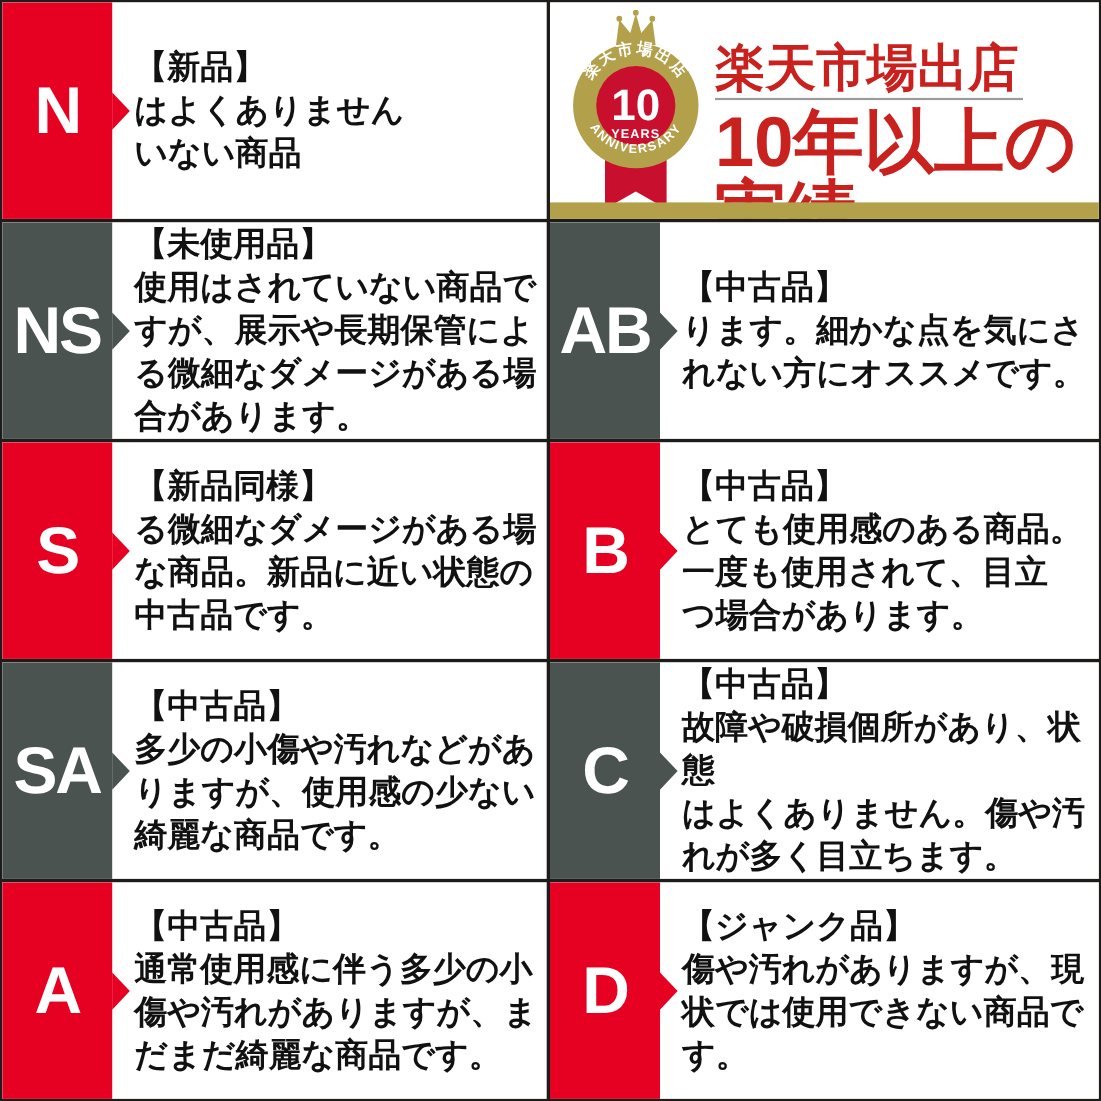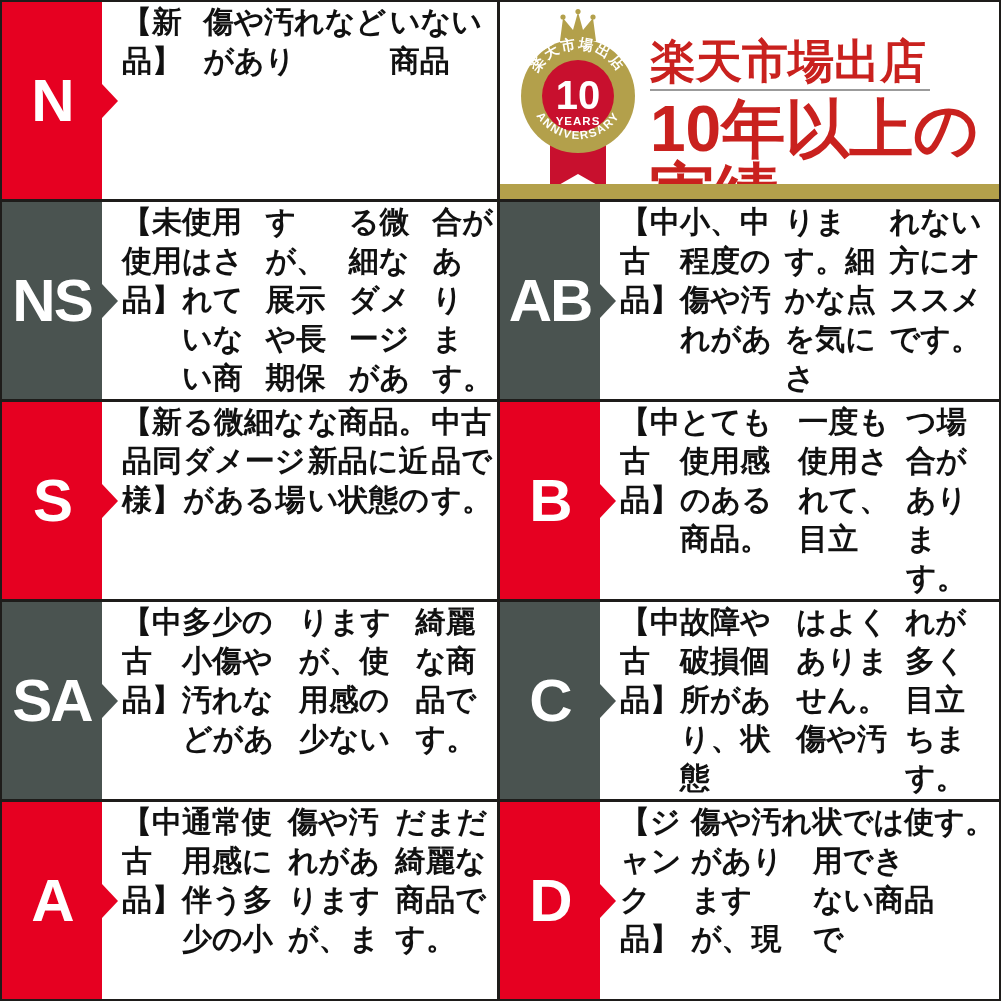--- a/index.html
+++ b/index.html
@@ -46,21 +46,21 @@
     width:0;height:0;
     border-top:17px solid transparent;
     border-bottom:17px solid transparent;
     border-left:16px solid transparent;
   }
   .label.red .arrow{border-left-color:var(--grade-red);}
   .label.gray .arrow{border-left-color:var(--grade-gray);}
   
   .desc{
     position:absolute;left:120px;right:4px;top:0;bottom:0;
-    display:flex;flex-direction:row;justify-content:center;
+    display:flex;flex-direction:column;justify-content:center;
     color:var(--text);
     font-size:30px;font-weight:700;line-height:39px;
     letter-spacing:0;
   }
   
   .banner-cell{background:var(--white);}
   .gold-bar{
     position:absolute;left:0;right:0;bottom:0;height:15px;
     background:var(--gold);
   }
@@ -83,21 +83,21 @@
 
 <div class="board">
 
   <div class="cell">
     <div class="label red">
       <span class="code">N</span>
       <span class="arrow"></span>
     </div>
     <div class="desc">
         <div>【新品】</div>
-        <div>傷や汚れなどがあり</div>
+        <div>はよくありません</div>
         <div>いない商品</div>
       </div>
   </div>
 
   <div class="cell banner-cell">
     <svg class="badge" width="140" height="184" viewBox="0 0 140 184">
       <path d="M52,33 L55,10 L65,22 L70,4 L75,22 L85,10 L88,33 Z" fill="var(--gold)"></path>
       <circle cx="55" cy="9" r="2.6" fill="var(--gold)"></circle>
       <circle cx="70" cy="3.5" r="2.6" fill="var(--gold)"></circle>
       <circle cx="85" cy="9" r="2.6" fill="var(--gold)"></circle>
@@ -138,21 +138,20 @@
       </div>
   </div>
 
   <div class="cell">
     <div class="label gray">
       <span class="code">AB</span>
       <span class="arrow"></span>
     </div>
     <div class="desc">
         <div>【中古品】</div>
-        <div>小、中程度の傷や汚れがあ</div>
         <div>ります。細かな点を気にさ</div>
         <div>れない方にオススメです。</div>
       </div>
   </div>
 
   <div class="cell">
     <div class="label red">
       <span class="code">S</span>
       <span class="arrow"></span>
     </div>

